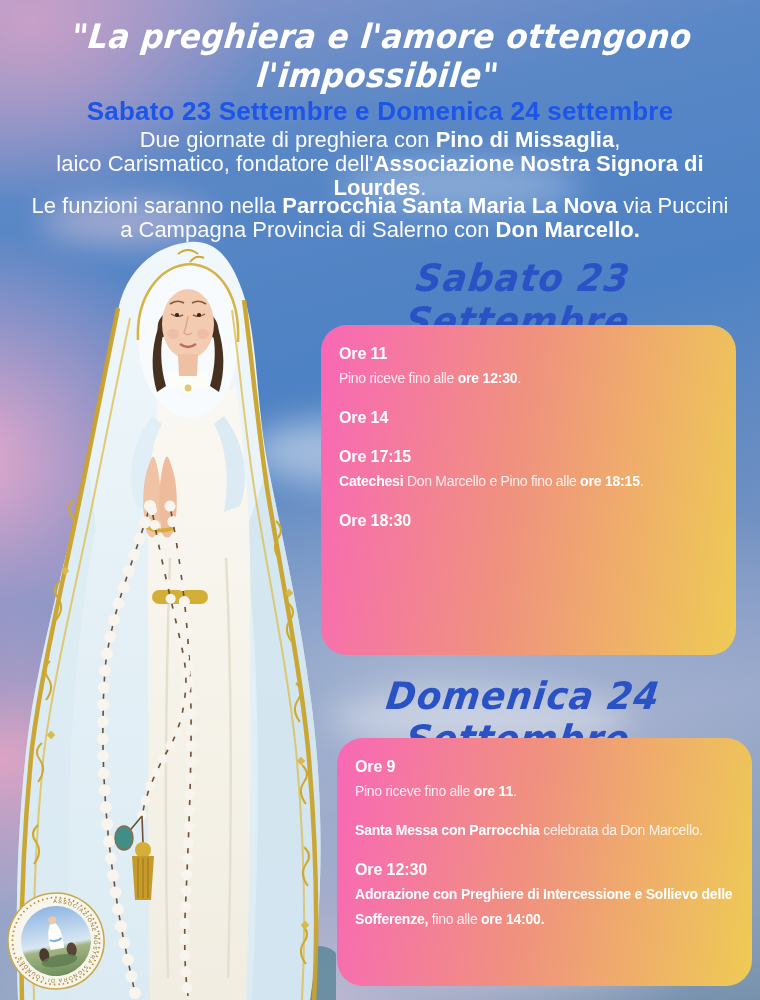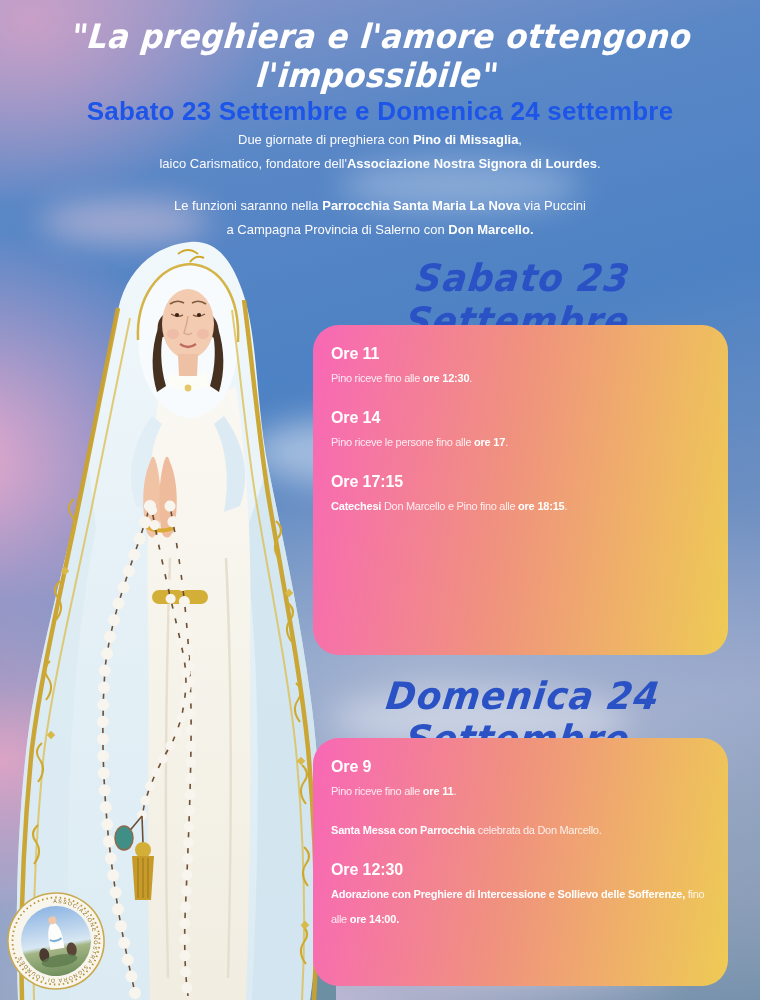--- a/index.html
+++ b/index.html
@@ -26,49 +26,49 @@
     position:absolute;left:0;right:0;top:20px;margin:0;text-align:center;
     font-family:"DejaVu Sans",sans-serif;font-style:italic;font-weight:700;
     font-size:31px;color:#ffffff;letter-spacing:.5px;transform:skewX(-6deg) scaleY(1.08);
   }
   .dates{
     position:absolute;left:0;right:0;top:84px;margin:12px;text-align:center;
     font-size:26px;font-weight:800;letter-spacing:.2px;
   }
   .intro{
     position:absolute;left:10px;right:10px;margin:0;text-align:center;
-    font-size:13px;line-height:24px;color:#fbfbfd;font-weight:400;
+    font-size:22px;line-height:24px;color:#fbfbfd;font-weight:400;
   }
   .intro b{color:#ffffff;font-weight:700;}
   .intro-1{top:128px;}
   .intro-2{top:194px;text-align:center;}
 
   .statue-wrap{position:absolute;left:0;top:238px;width:336px;height:762px;}
   .badge-wrap{position:absolute;left:6px;top:891px;width:100px;height:100px;transform:rotate(-10deg);}
 
   .sched-col{position:absolute;left:313px;top:0;width:415px;height:1000px;}
   .script-heading{
     position:absolute;left:0;width:100%;margin:0;text-align:center;
     font-family:"DejaVu Sans",sans-serif;font-style:italic;font-weight:700;
     font-size:36px;letter-spacing:1px;transform:skewX(-7deg) scaleY(1.05);
   }
   .h-sat{top:258px;}
   .h-sun{top:676px;}
   .card{
-    position:absolute;left:0;width:415px;box-sizing:border-box;
+    position:absolute;left:8px;width:415px;box-sizing:border-box;
     border-radius:26px;padding:16px 18px;
     background:linear-gradient(98deg,#f868b6 0%,#f0917f 46%,#eecb55 100%);
     color:#ffffff;
   }
   .card-sat{top:325px;min-height:330px;}
   .card-sun{top:738px;min-height:248px;}
   .item{margin-bottom:14px;}
   .item:last-child{margin-bottom:0;}
   .time{font-size:16px;font-weight:700;line-height:25px;color:#ffffff;letter-spacing:-.1px;}
-  .desc{font-size:11px;line-height:25px;letter-spacing:-.3px;color:rgba(255,255,255,.85);}
+  .desc{font-size:14px;line-height:25px;letter-spacing:-.3px;color:rgba(255,255,255,.85);}
   .desc b{color:#ffffff;font-weight:700;letter-spacing:-.2px;}
 </style>
 </head>
 <body>
 
 <div class="poster">
 
   <div class="cloud c1"></div>
   <div class="cloud c2"></div>
   <div class="cloud c3"></div>
@@ -218,31 +218,31 @@
 
   <div class="sched-col">
     <h3 class="script-heading h-sat" style="color: rgb(43, 82, 197);">Sabato 23 Settembre</h3>
     <section class="card card-sat" style="background: linear-gradient(98deg, rgb(248, 104, 182) 0%, rgb(240, 145, 127) 46%, rgb(238, 203, 85) 100%);">
         <div class="item">
           <div class="time">Ore 11</div>
           <div class="desc"><span>Pino riceve fino alle </span><b>ore 12:30</b><span>.</span></div>
         </div>
         <div class="item">
           <div class="time">Ore 14</div>
-          <div class="desc"><span>Pino riceve le persone fino alle </span><b>ore 17</b><span>.</span></div>
         </div>
         <div class="item">
           <div class="time">Ore 17:15</div>
           <div class="desc"><b>Catechesi</b><span> Don Marcello e Pino fino alle </span><b>ore 18:15</b><span>.</span></div>
         </div>
         <div class="item">
+          <div class="time">Ore 18:30</div>
         </div>
       </section>
     <h3 class="script-heading h-sun" style="color: rgb(43, 82, 197);">Domenica 24 Settembre</h3>
-    <section class="card card-sun" style="background: linear-gradient(98deg, rgb(248, 104, 182) 0%, rgb(240, 145, 127) 46%, rgb(238, 203, 85) 100%);">
+    <section class="card card-sun" style="background: linear-gradient(98deg, rgb(248, 104, 182) 0%, rgb(240, 145, 127) 46%, rgb(238, 203, 85) 100%); margin-left: 16px;">
         <div class="item">
           <div class="time">Ore 9</div>
           <div class="desc"><span>Pino riceve fino alle </span><b>ore 11</b><span>.</span></div>
         </div>
         <div class="item">
           <div class="desc"><b>Santa Messa con Parrocchia</b><span> celebrata da Don Marcello.</span></div>
         </div>
         <div class="item">
           <div class="time">Ore 12:30</div>
           <div class="desc"><b>Adorazione con Preghiere di Intercessione e Sollievo delle Sofferenze,</b><span> fino alle </span><b>ore 14:00.</b></div>

